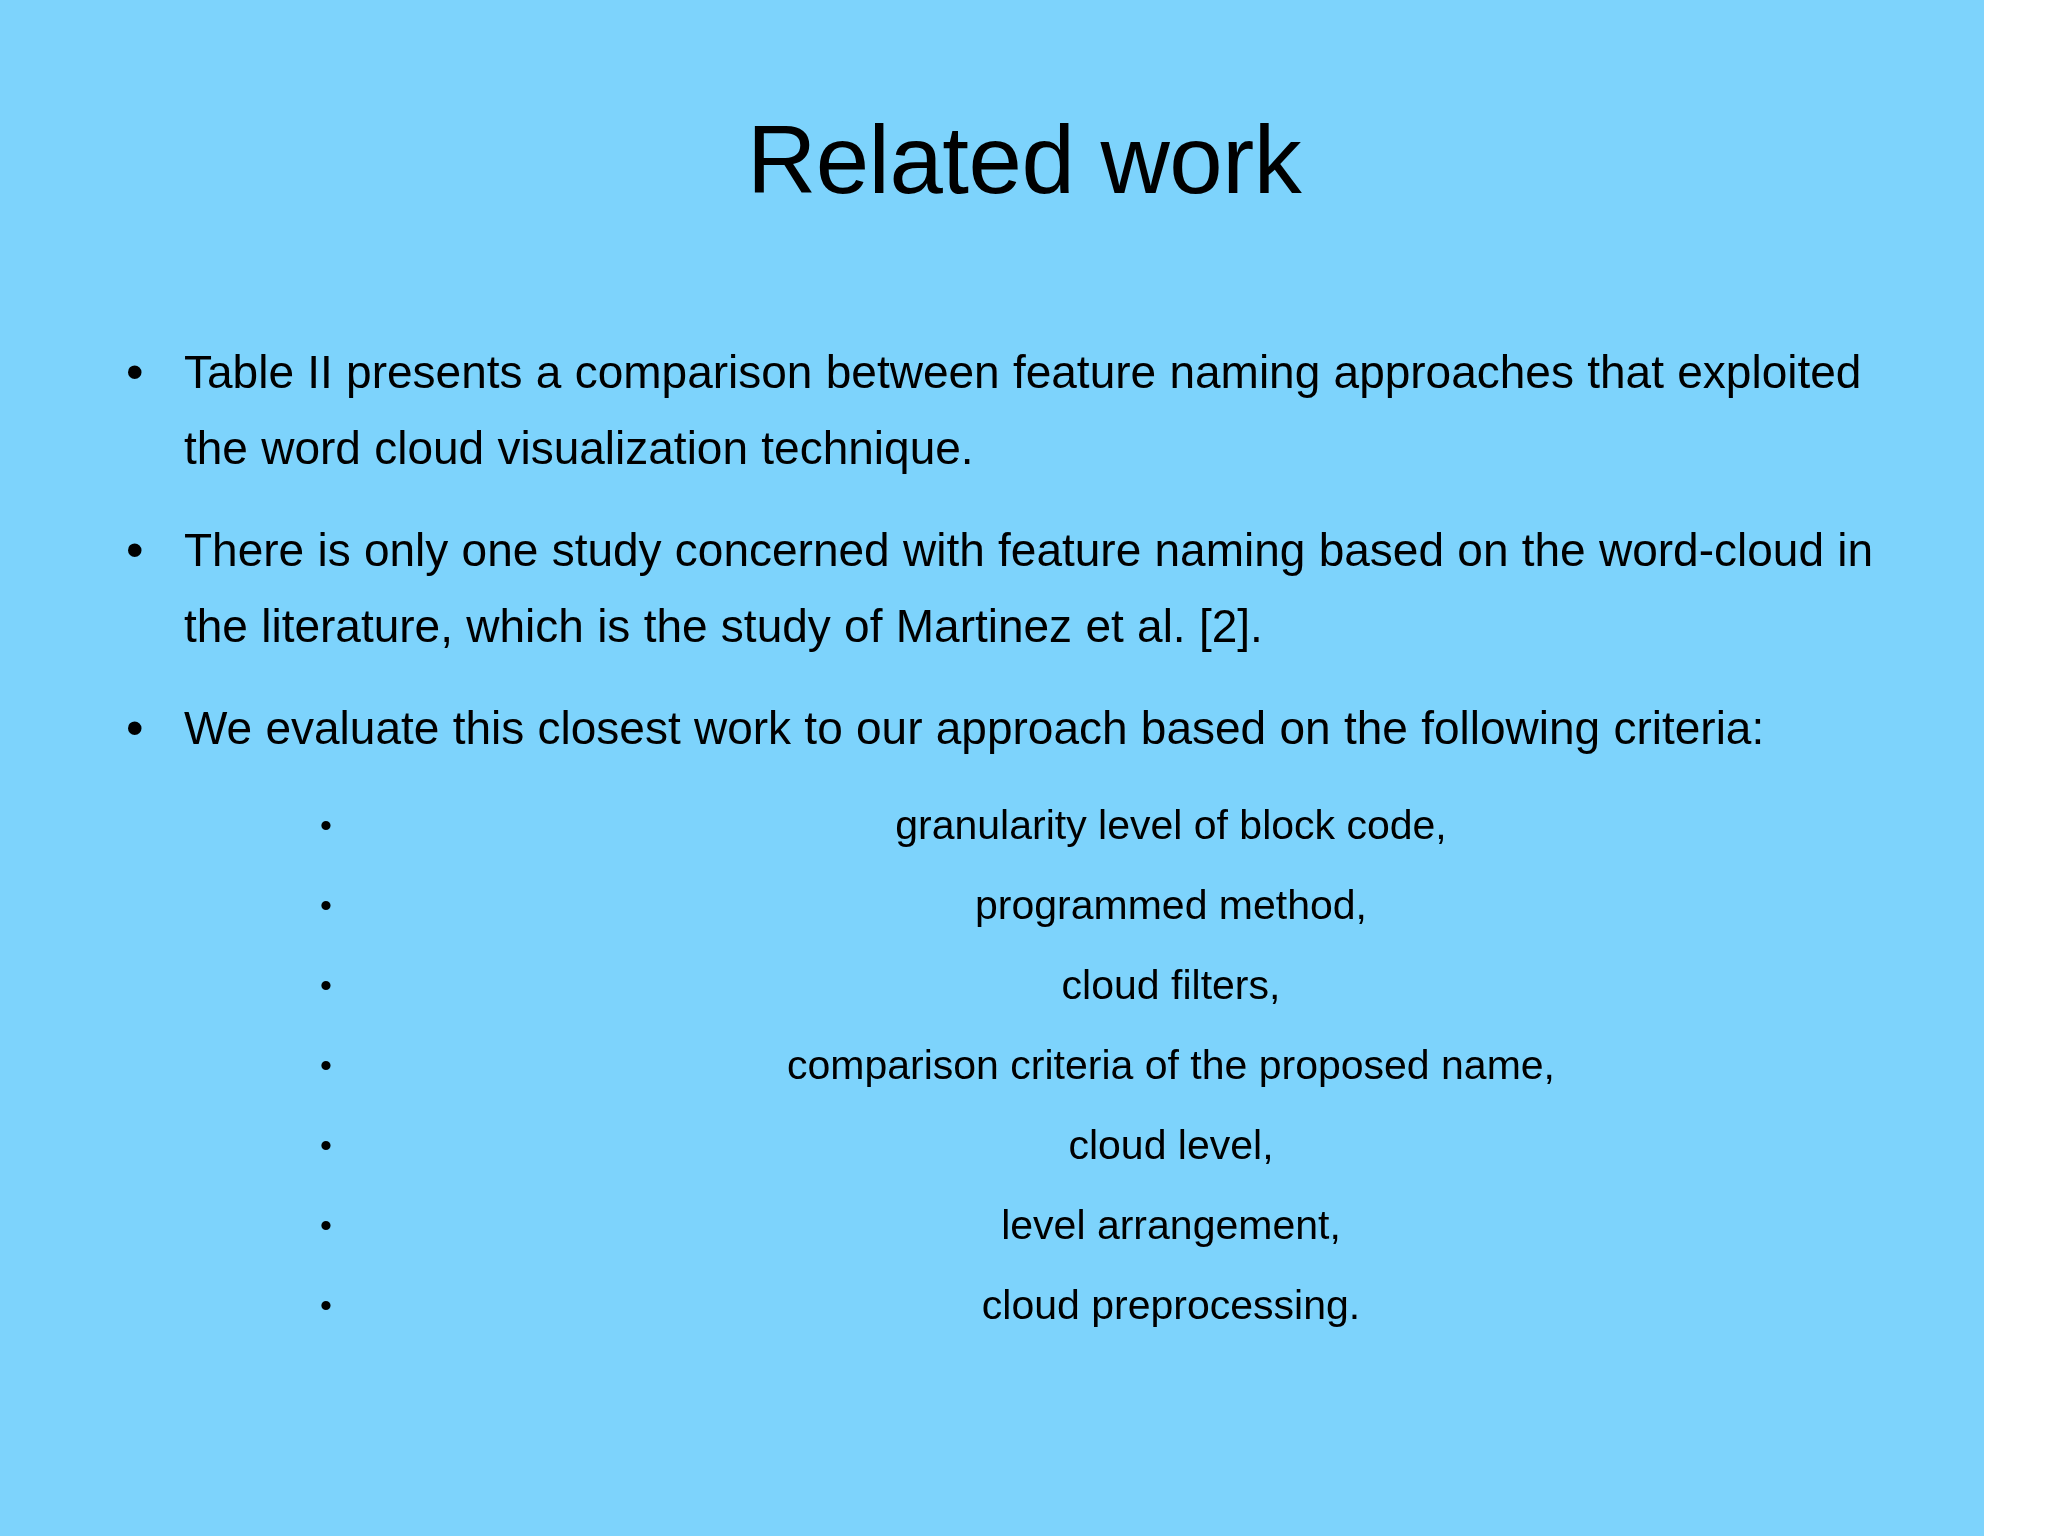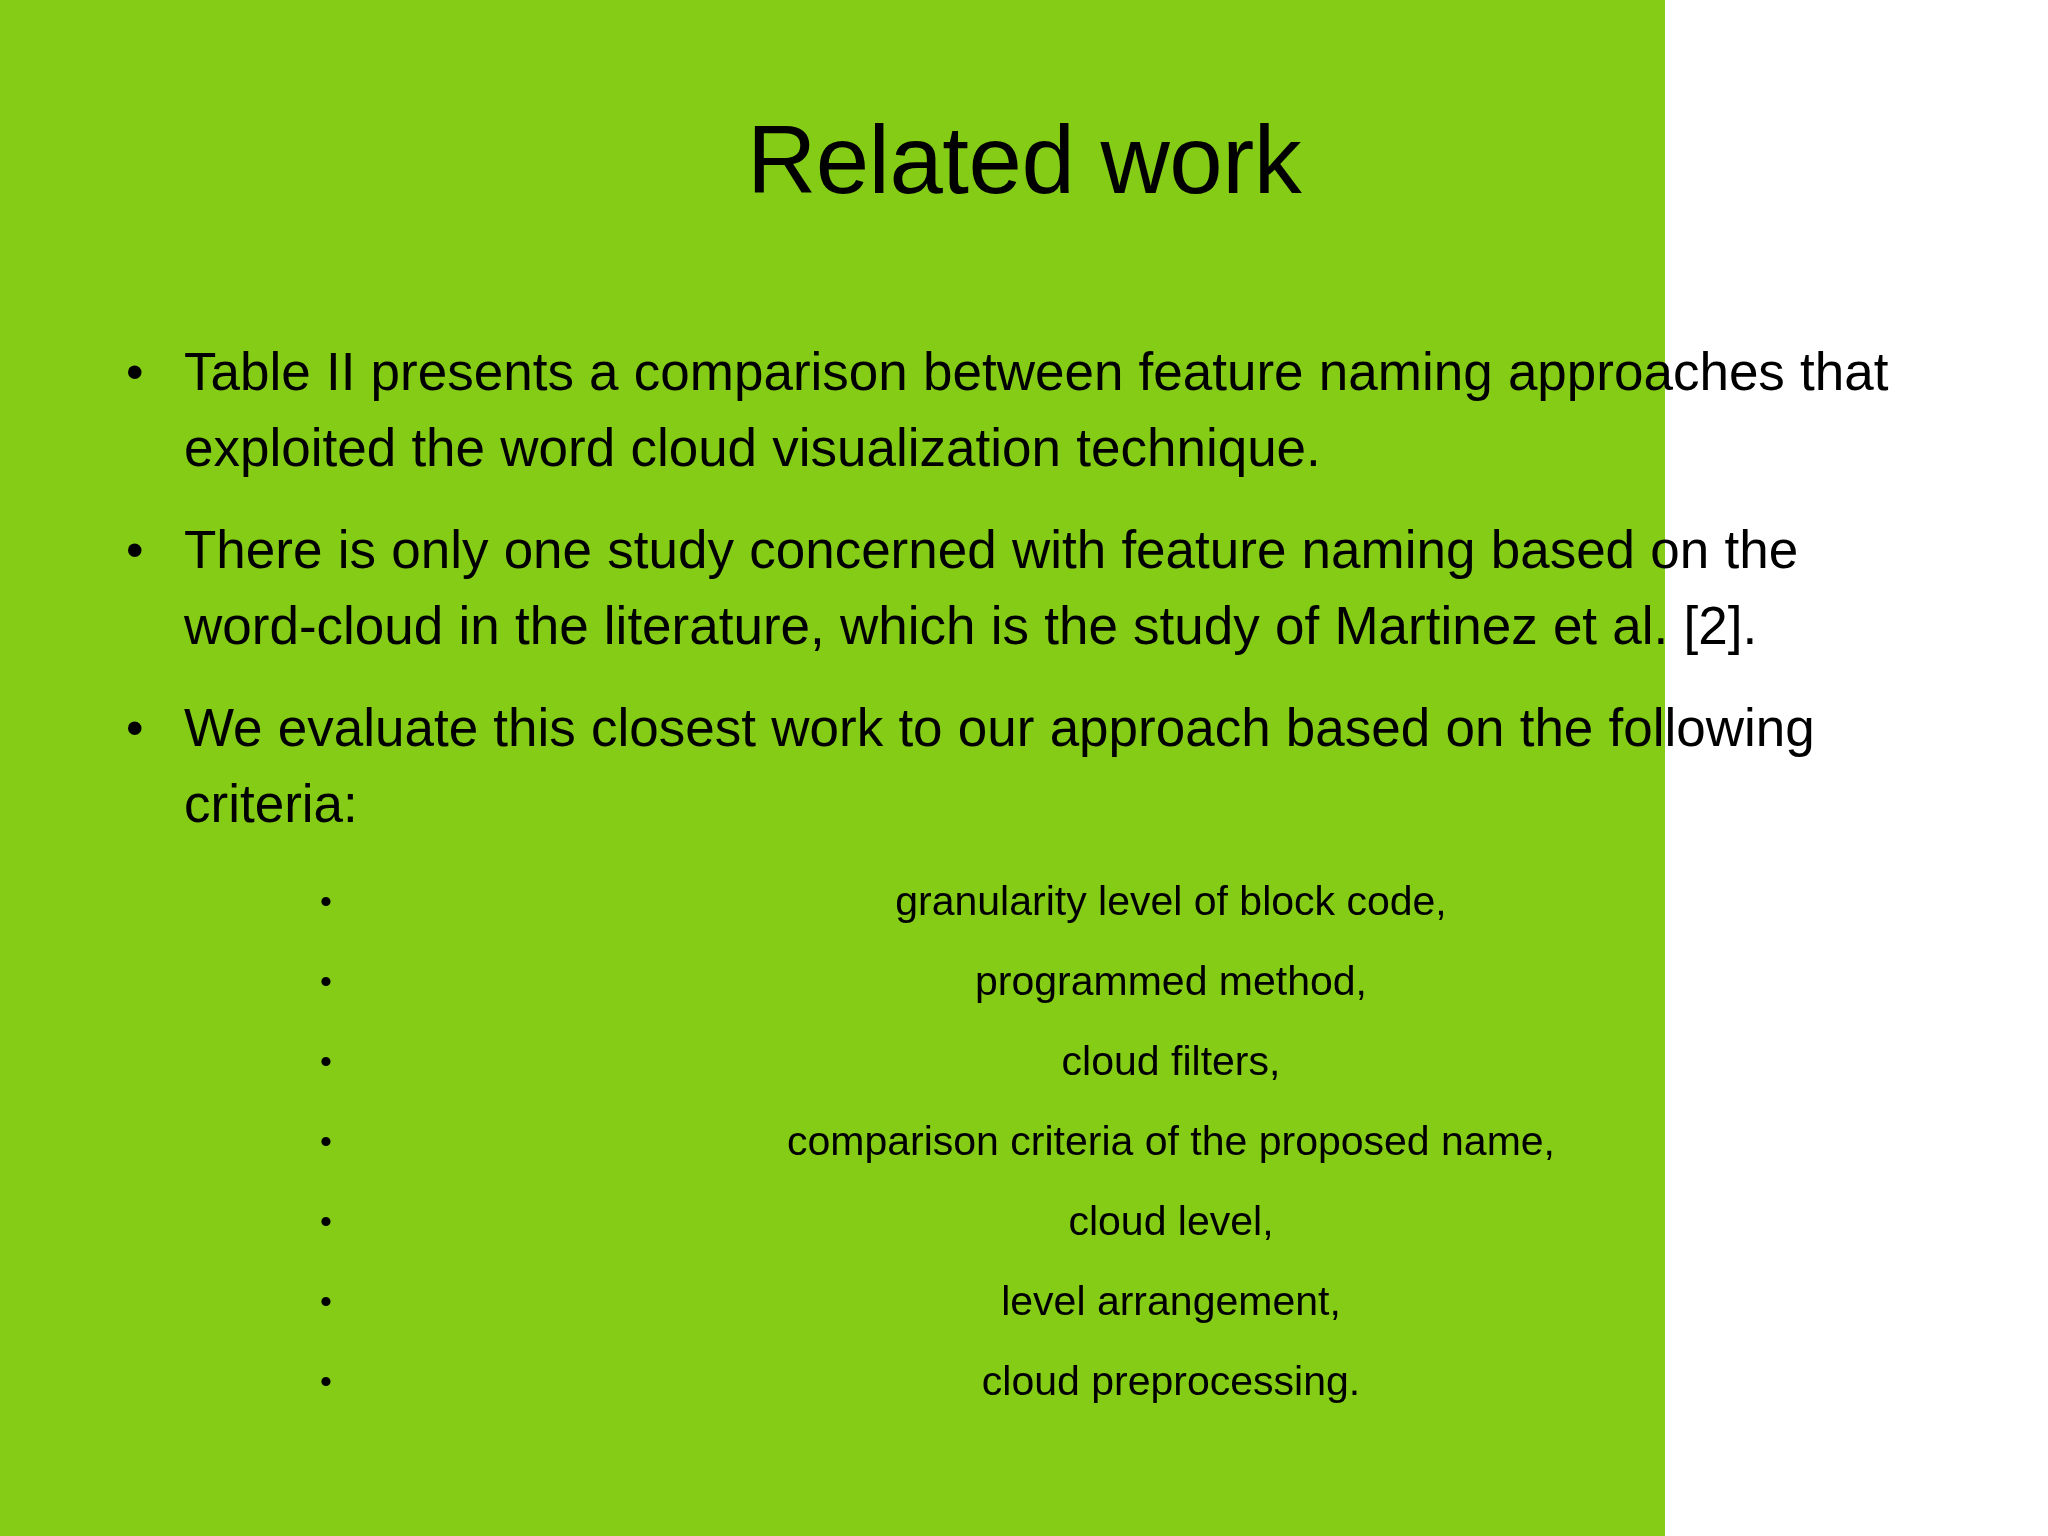--- a/index.html
+++ b/index.html
@@ -9,23 +9,23 @@
   }
   body {
     width: 2048px;
     height: 1536px;
     font-family: "Liberation Sans", sans-serif;
     color: #000000;
     overflow: hidden;
   }
   .slide {
     position: relative;
-    width: 1665px;
+    width: 1984px;
     height: 1536px;
-    background: #84cc16;
+    background: #7dd3fc;
     box-sizing: border-box;
     text-decoration: underline;
   }
   .slide-title {
     position: absolute;
     top: 106px;
     left: 0;
     width: 2048px;
     text-align: center;
     font-size: 96px;
@@ -52,21 +52,21 @@
     width: 74px;
     font-size: 50px;
     line-height: 76px;
     text-align: left;
     padding-left: 16px;
     box-sizing: border-box;
     color: #000000;
   }
   .l1-text {
     flex: 1 1 auto;
-    font-size: 53px;
+    font-size: 46px;
     line-height: 76px;
     color: #000000;
     max-width: 1740px;
     text-align: left;
     word-spacing: 0.5px;
   }
   
   .l2-list {
     margin-top: 20px;
     padding-left: 210px;

